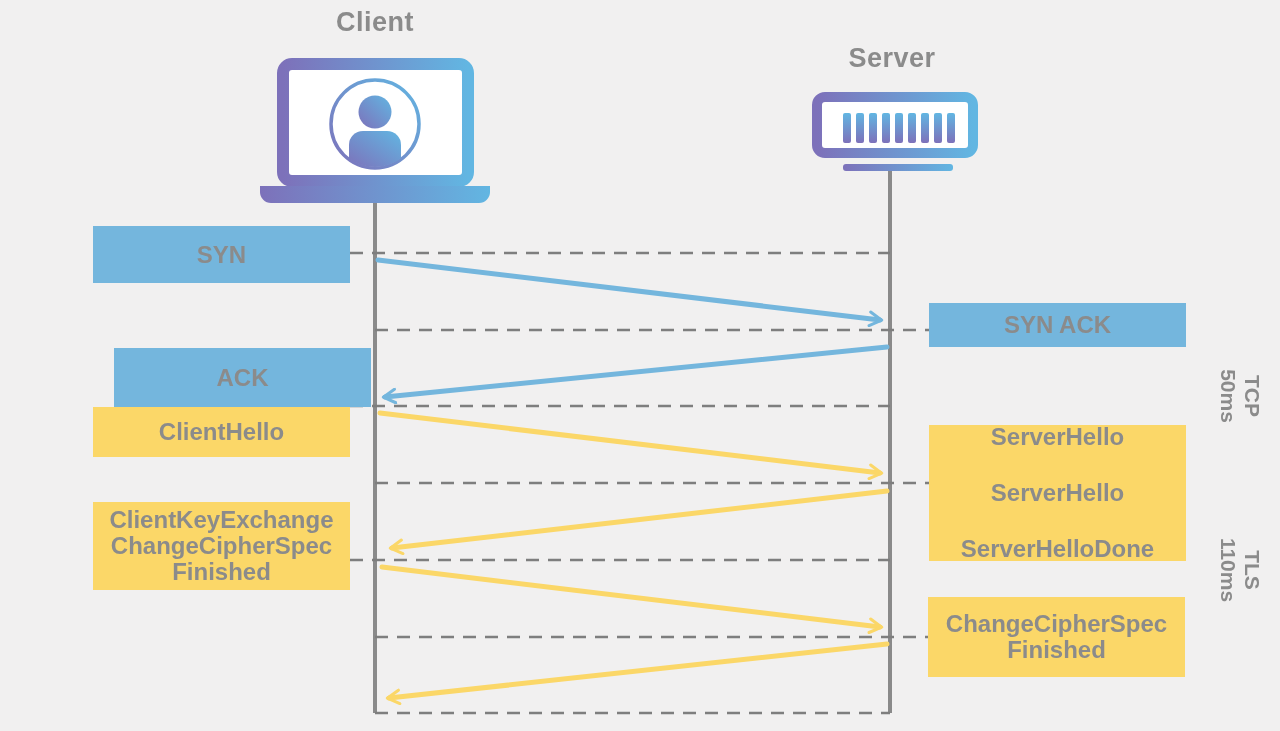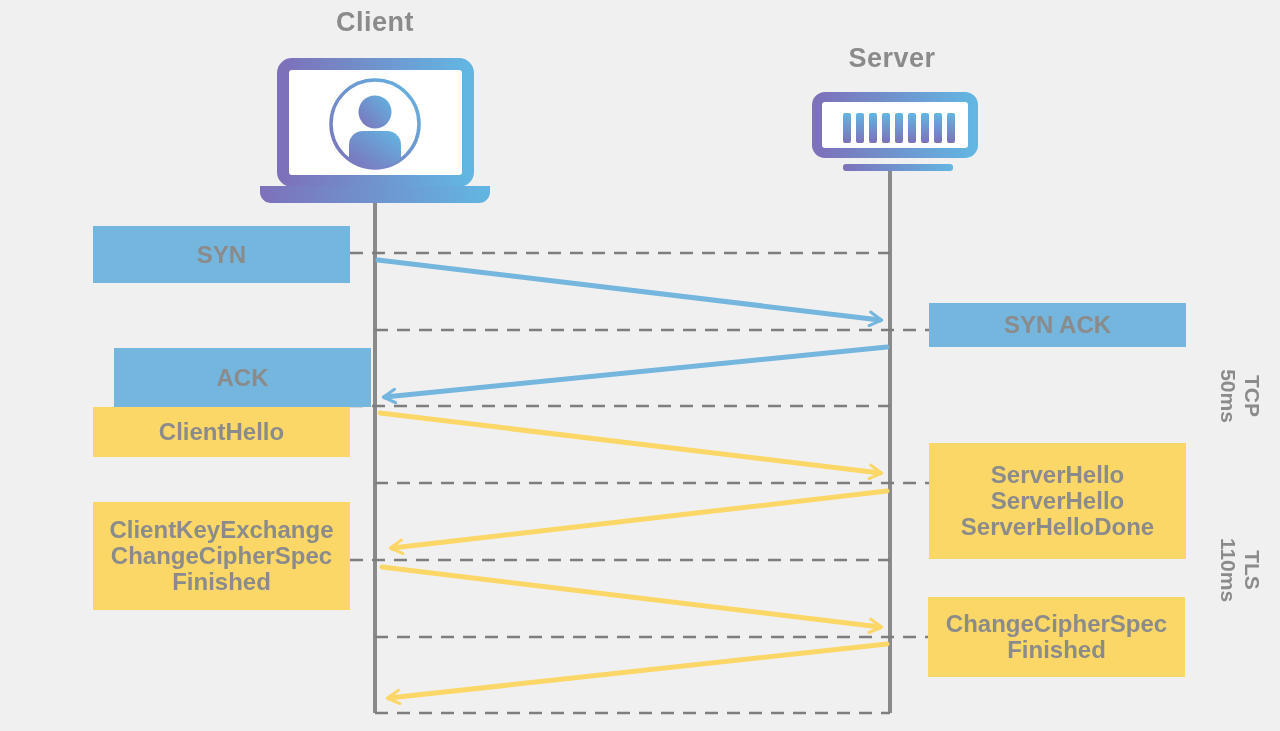--- a/index.html
+++ b/index.html
@@ -144,31 +144,31 @@
   </div>
 
   <div class="msg-box blue" style="left:102px;top:348px;height:59px;margin-left:12px;">
     <span>ACK</span>
   </div>
 
   <div class="msg-box yellow" style="left:93px;top:407px;height:50px;">
     <span>ClientHello</span>
   </div>
 
-  <div class="msg-box yellow" style="left:93px;top:502px;height:108px;">
+  <div class="msg-box yellow" style="left:93px;top:502px;height:88px;">
     <span>ClientKeyExchange</span>
     <span>ChangeCipherSpec</span>
     <span>Finished</span>
   </div>
 
   <div class="msg-box blue" style="left:929px;top:303px;height:44px;">
     <span>SYN ACK</span>
   </div>
 
-  <div class="msg-box yellow" style="left:929px;top:443px;height:116px;">
+  <div class="msg-box yellow" style="left:929px;top:425px;height:136px;gap:30px;">
     <span>ServerHello</span>
     <span>ServerHello</span>
     <span>ServerHelloDone</span>
   </div>
 
   <div class="msg-box yellow" style="left:928px;top:597px;height:80px;">
     <span>ChangeCipherSpec</span>
     <span>Finished</span>
   </div>
 

